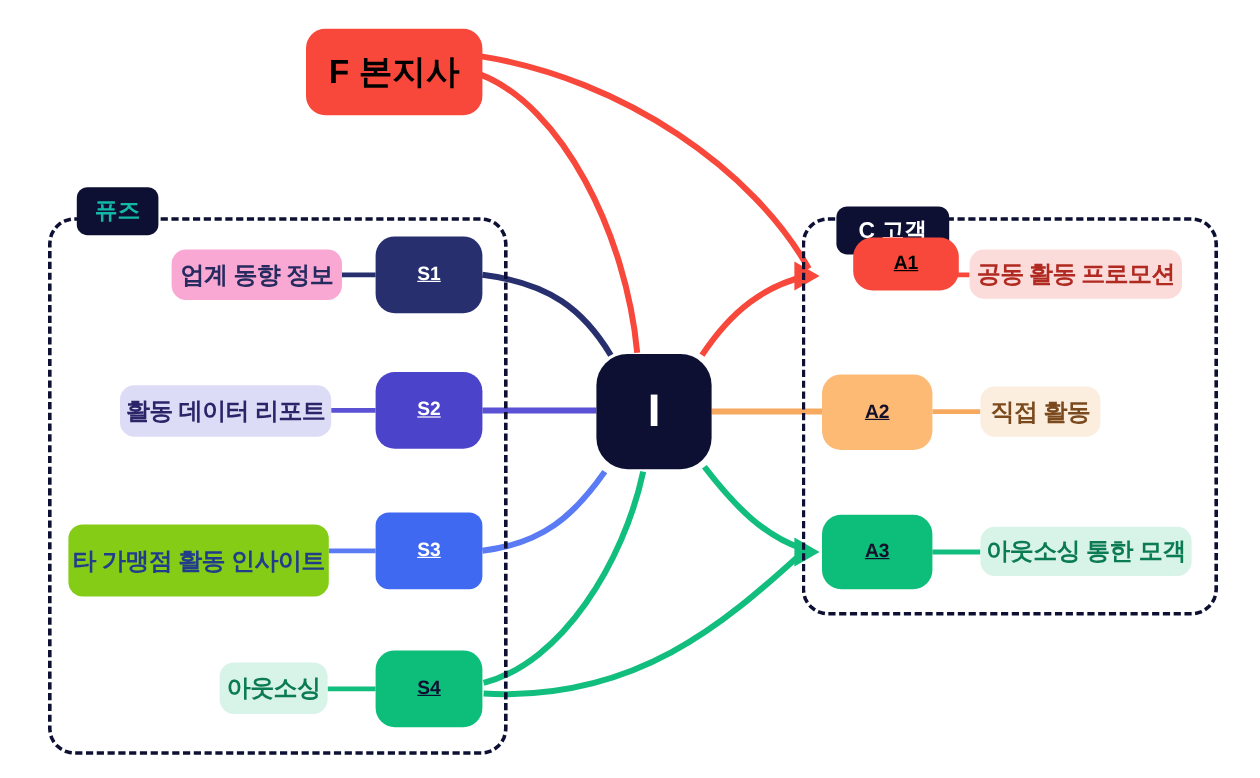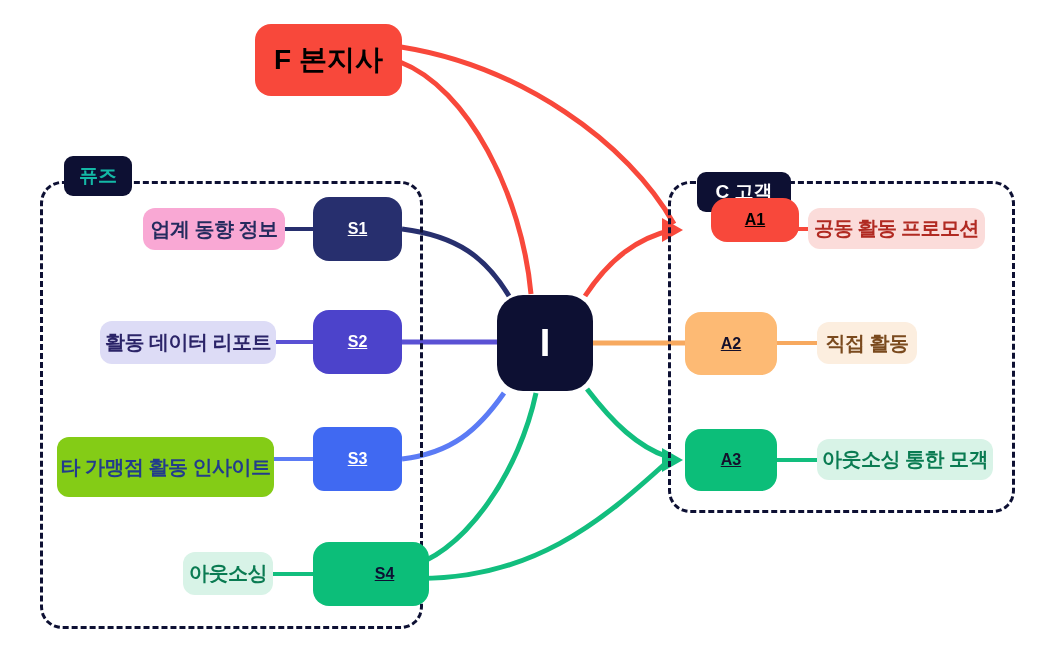--- a/index.html
+++ b/index.html
@@ -94,21 +94,21 @@
   <div class="pill" style="left: 143px; top: 208px; width: 142px; height: 42px; background: #f9a8d4; color: rgb(37, 43, 94);">업계 동향 정보</div>
   <div class="node snode" style="left: 313px; top: 197px; width: 89px; height: 64px; background: rgb(39, 47, 110); color: rgb(255, 255, 255);">S1</div>
 
   <div class="pill" style="left: 100px; top: 321px; width: 176px; height: 43px; background: rgb(221, 220, 246); color: rgb(43, 36, 104);">활동 데이터 리포트</div>
   <div class="node snode" style="left: 313px; top: 310px; width: 89px; height: 64px; background: rgb(76, 67, 203); color: rgb(255, 255, 255);">S2</div>
 
   <div class="pill" style="left: 57px; top: 437px; width: 217px; height: 60px; background: #84cc16; color: rgb(34, 60, 140);">타 가맹점 활동 인사이트</div>
   <div class="node snode" style="left: 313px; top: 427px; width: 89px; height: 64px; background: rgb(64, 105, 242); color: rgb(255, 255, 255); border-radius: 11px;">S3</div>
 
   <div class="pill" style="left: 183px; top: 552px; width: 90px; height: 43px; background: rgb(216, 243, 231); color: rgb(10, 123, 82);">아웃소싱</div>
-  <div class="node snode" style="left: 313px; top: 542px; width: 89px; height: 64px; background: rgb(12, 190, 121); color: rgb(13, 16, 51); padding-left: 27px;">S4</div>
+  <div class="node snode" style="left: 313px; top: 542px; width: 89px; height: 64px; background: rgb(12, 190, 121); color: rgb(13, 16, 51);">S4</div>
 
   <div class="node snode" style="left: 685px; top: 198px; width: 88px; height: 44px; background: rgb(248, 72, 59); color: #000000; margin-left: 26px;">A1</div>
   <div class="pill" style="left: 808px; top: 208px; width: 177px; height: 41px; background: rgb(251, 220, 218); color: rgb(177, 42, 34); font-family: Liberation Serif, serif;">공동 활동 프로모션</div>
 
   <div class="node snode" style="left: 685px; top: 312px; width: 92px; height: 63px; background: #fdba74; color: rgb(20, 16, 43);">A2</div>
   <div class="pill" style="left: 817px; top: 322px; width: 100px; height: 42px; background: rgb(252, 238, 223); color: rgb(122, 74, 30);">직접 활동</div>
 
   <div class="node snode" style="left: 685px; top: 429px; width: 92px; height: 62px; background: rgb(12, 190, 121); color: rgb(20, 16, 43);">A3</div>
   <div class="pill" style="left: 817px; top: 439px; width: 176px; height: 41px; background: rgb(216, 243, 231); color: rgb(10, 123, 82);">아웃소싱 통한 모객</div>
 

